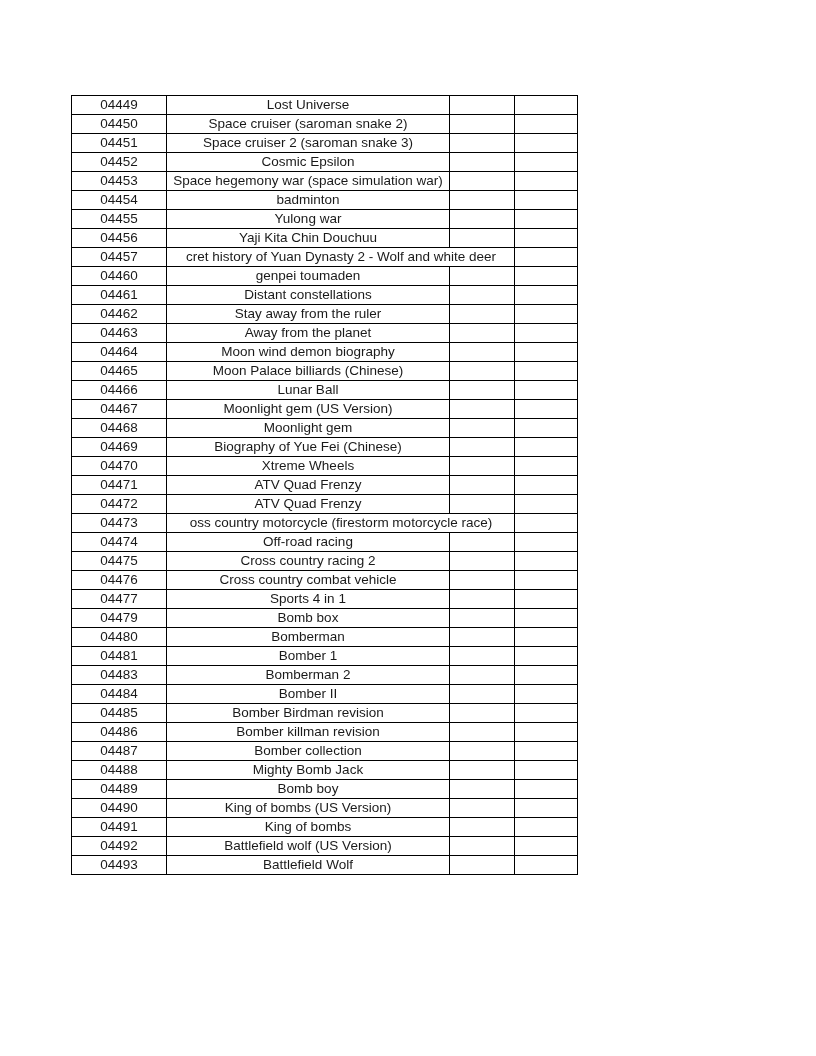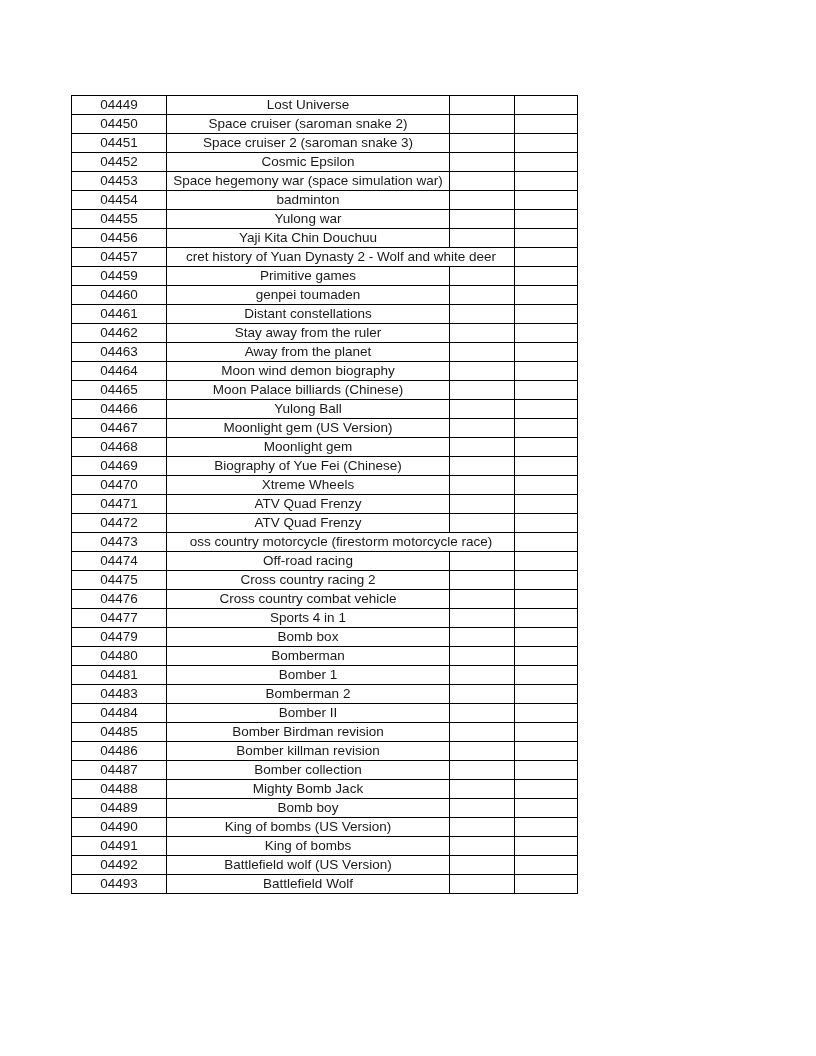--- a/index.html
+++ b/index.html
@@ -100,26 +100,20 @@
         <td class="title-cell">Yaji Kita Chin Douchuu</td>
         <td class="empty-cell"></td>
         <td class="empty-cell"></td>
       </tr>
       <tr>
         <td class="id-cell">04457</td>
         <td class="title-cell overflow-left-clipped" colspan="2">cret history of Yuan Dynasty 2 - Wolf and white deer</td>
         <td class="empty-cell"></td>
       </tr>
       <tr>
-        <td class="id-cell">04459</td>
-        <td class="title-cell">Primitive games</td>
-        <td class="empty-cell"></td>
-        <td class="empty-cell"></td>
-      </tr>
-      <tr>
         <td class="id-cell">04460</td>
         <td class="title-cell">genpei toumaden</td>
         <td class="empty-cell"></td>
         <td class="empty-cell"></td>
       </tr>
       <tr>
         <td class="id-cell">04461</td>
         <td class="title-cell">Distant constellations</td>
         <td class="empty-cell"></td>
         <td class="empty-cell"></td>
@@ -143,21 +137,21 @@
         <td class="empty-cell"></td>
       </tr>
       <tr>
         <td class="id-cell">04465</td>
         <td class="title-cell">Moon Palace billiards (Chinese)</td>
         <td class="empty-cell"></td>
         <td class="empty-cell"></td>
       </tr>
       <tr>
         <td class="id-cell">04466</td>
-        <td class="title-cell">Yulong Ball</td>
+        <td class="title-cell">Lunar Ball</td>
         <td class="empty-cell"></td>
         <td class="empty-cell"></td>
       </tr>
       <tr>
         <td class="id-cell">04467</td>
         <td class="title-cell">Moonlight gem (US Version)</td>
         <td class="empty-cell"></td>
         <td class="empty-cell"></td>
       </tr>
       <tr>

